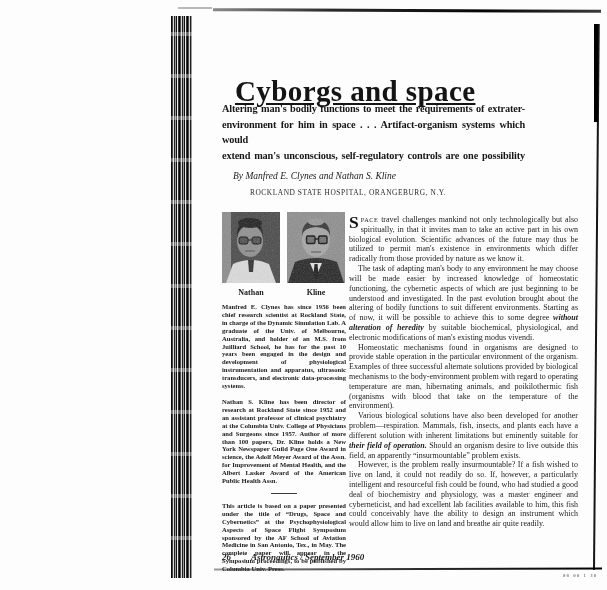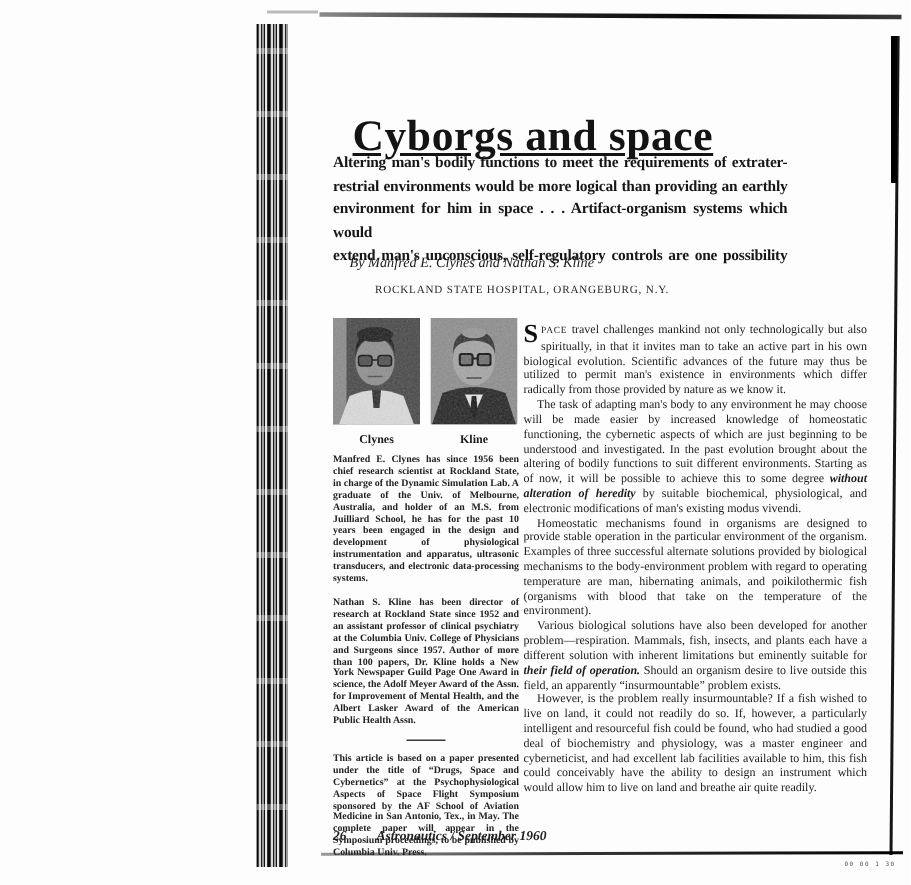--- a/index.html
+++ b/index.html
@@ -62,21 +62,20 @@
   <div class="top-edge"></div>
   <div class="binding-strip"></div>
   <div class="right-edge"></div>
   <div class="right-edge-top"></div>
   <div class="bottom-edge"></div>
   <div class="scan-mark">00 00 1 30</div>
 
   <h1 class="title">Cyborgs and space</h1>
   <div class="subtitle">
     <div class="subline">Altering man's bodily functions to meet the requirements of extrater-</div>
-    <div class="subline">restrial environments would be more logical than providing an earthly</div>
     <div class="subline">environment for him in space . . . Artifact-organism systems which would</div>
     <div class="subline">extend man's unconscious, self-regulatory controls are one possibility</div>
   </div>
   <div class="byline">By Manfred E. Clynes and Nathan S. Kline</div>
   <div class="affiliation">ROCKLAND STATE HOSPITAL, ORANGEBURG, N.Y.</div>
 
   <div class="photos">
     <span class="photo">
       <svg width="58" height="71" xmlns="http://www.w3.org/2000/svg">
         <defs>
@@ -115,21 +114,21 @@
         <path d="M15,25 Q14,9 29,8 Q44,9 43,25 Q43,16 29,15 Q15,16 15,25 Z" fill="#323232"></path>
         <ellipse cx="29" cy="10" rx="8" ry="3.5" fill="#979797"></ellipse>
         <rect x="19.5" y="24" width="8.5" height="7.5" rx="1.5" fill="rgba(25,25,25,0.4)" stroke="#0c0c0c" stroke-width="1.4"></rect>
         <rect x="31.5" y="24" width="8.5" height="7.5" rx="1.5" fill="rgba(25,25,25,0.4)" stroke="#0c0c0c" stroke-width="1.4"></rect>
         <line x1="28" y1="27" x2="32" y2="27" stroke="#0c0c0c" stroke-width="1.4"></line>
         <line x1="24" y1="40" x2="34" y2="40" stroke="#585858" stroke-width="1.2"></line>
         <rect width="58" height="71" filter="url(#grainB)" opacity="0.3"></rect>
       </svg>
     </span>
   </div>
-  <div class="caption cap-clynes">Clynes</div>
+  <div class="caption cap-clynes">Nathan</div>
   <div class="caption cap-kline">Kline</div>
 
   <div class="left-col">
     <p>Manfred E. Clynes has since 1956 been chief research scientist at Rockland State, in charge of the Dynamic Simulation Lab. A graduate of the Univ. of Melbourne, Australia, and holder of an M.S. from Juilliard School, he has for the past 10 years been engaged in the design and development of physiological instrumentation and apparatus, ultrasonic transducers, and electronic data-processing systems.</p>
     <p>Nathan S. Kline has been director of research at Rockland State since 1952 and an assistant professor of clinical psychiatry at the Columbia Univ. College of Physicians and Surgeons since 1957. Author of more than 100 papers, Dr. Kline holds a New York Newspaper Guild Page One Award in science, the Adolf Meyer Award of the Assn. for Improvement of Mental Health, and the Albert Lasker Award of the American Public Health Assn.</p>
     <hr class="note-divider">
     <p class="article-note">This article is based on a paper presented under the title of “Drugs, Space and Cybernetics” at the Psychophysiological Aspects of Space Flight Symposium sponsored by the AF School of Aviation Medicine in San Antonio, Tex., in May. The complete paper will appear in the Symposium proceedings, to be published by Columbia Univ. Press.</p>
   </div>
 
   <div class="right-col">

